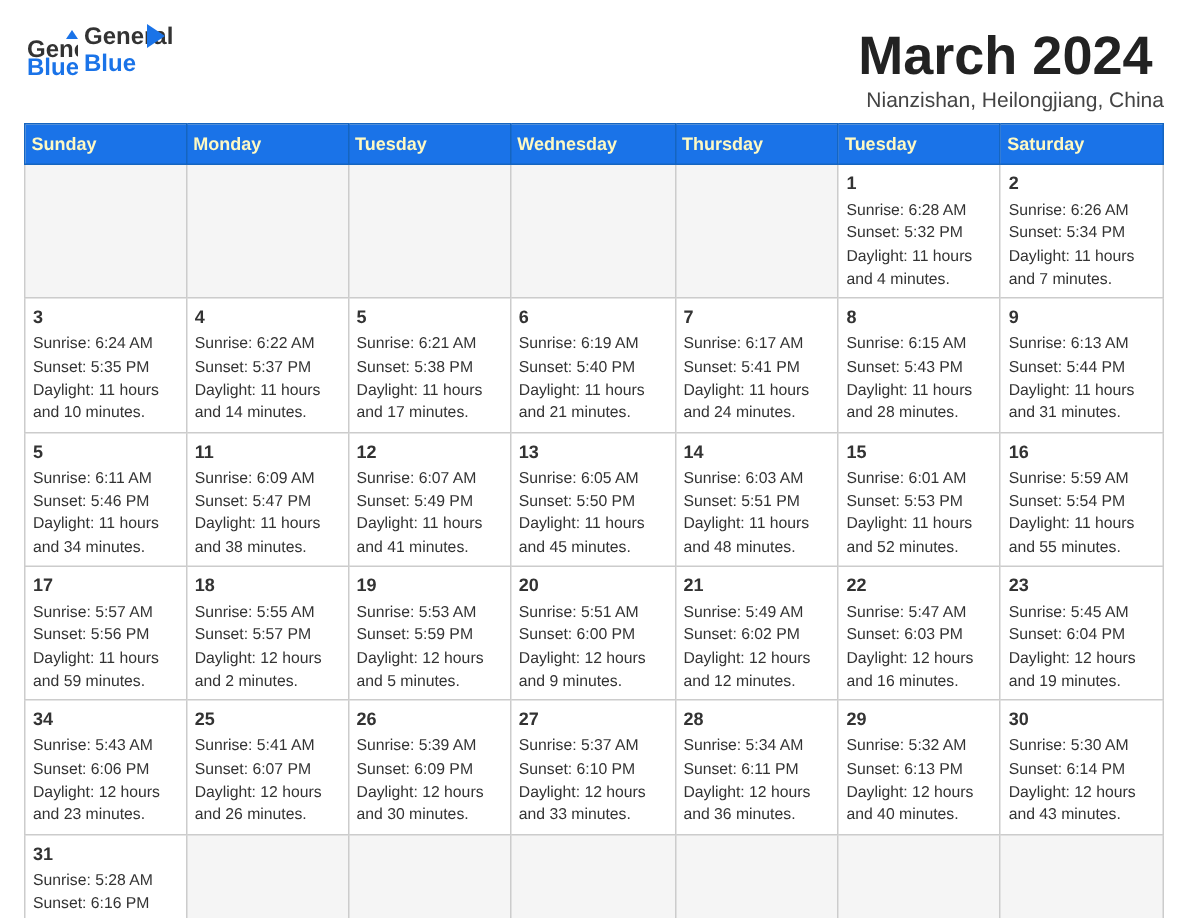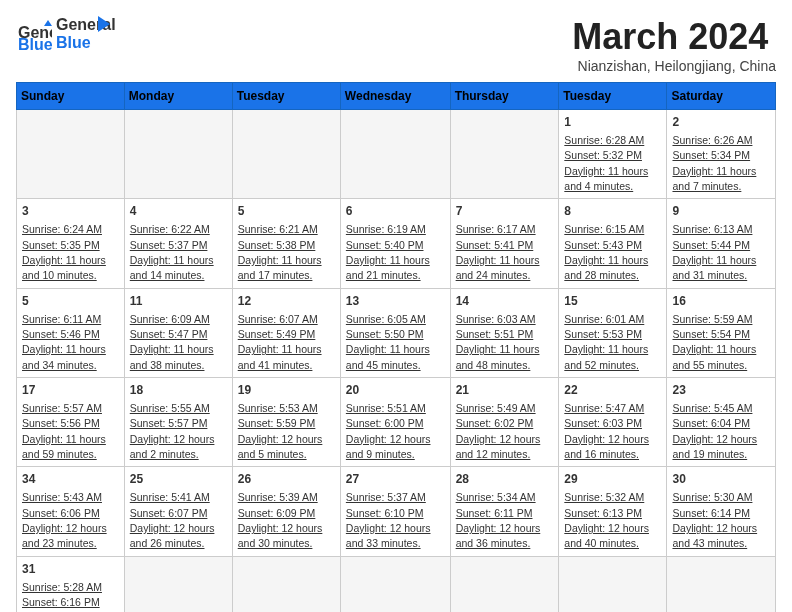--- a/index.html
+++ b/index.html
@@ -39,21 +39,21 @@
       padding-left: 13px;
     }
     .calendar {
       width: 100%;
       border-collapse: collapse;
       border: 1px solid #ccc;
       font-size: 11px;
     }
     .calendar th {
       background: #1a73e8;
-      color: #000000;
+      color: #fef9c3;
       padding: 6px 4px;
       text-align: left;
       font-size: 12px;
       font-weight: bold;
       border: 1px solid #1565c0;
     }
     .calendar td {
       vertical-align: top;
       border: 1px solid #ccc;
       padding: 4px 5px;
@@ -68,21 +68,20 @@
     }
     .day-num {
       font-weight: bold;
       font-size: 12px;
       display: block;
       margin-bottom: 2px;
     }
     .day-info {
       font-size: 10.5px;
       color: #333;
-      text-decoration: underline;
     }
     .week-row td { height: 72px; }
   </style>
 </head>
 <body>
 
 <div class="header-section">
   <div class="logo">
     <svg class="logo-icon" viewBox="0 0 36 36" xmlns="http://www.w3.org/2000/svg">
       <text x="2" y="22" font-size="16" fill="#333" font-family="Arial" font-weight="bold">General</text>

